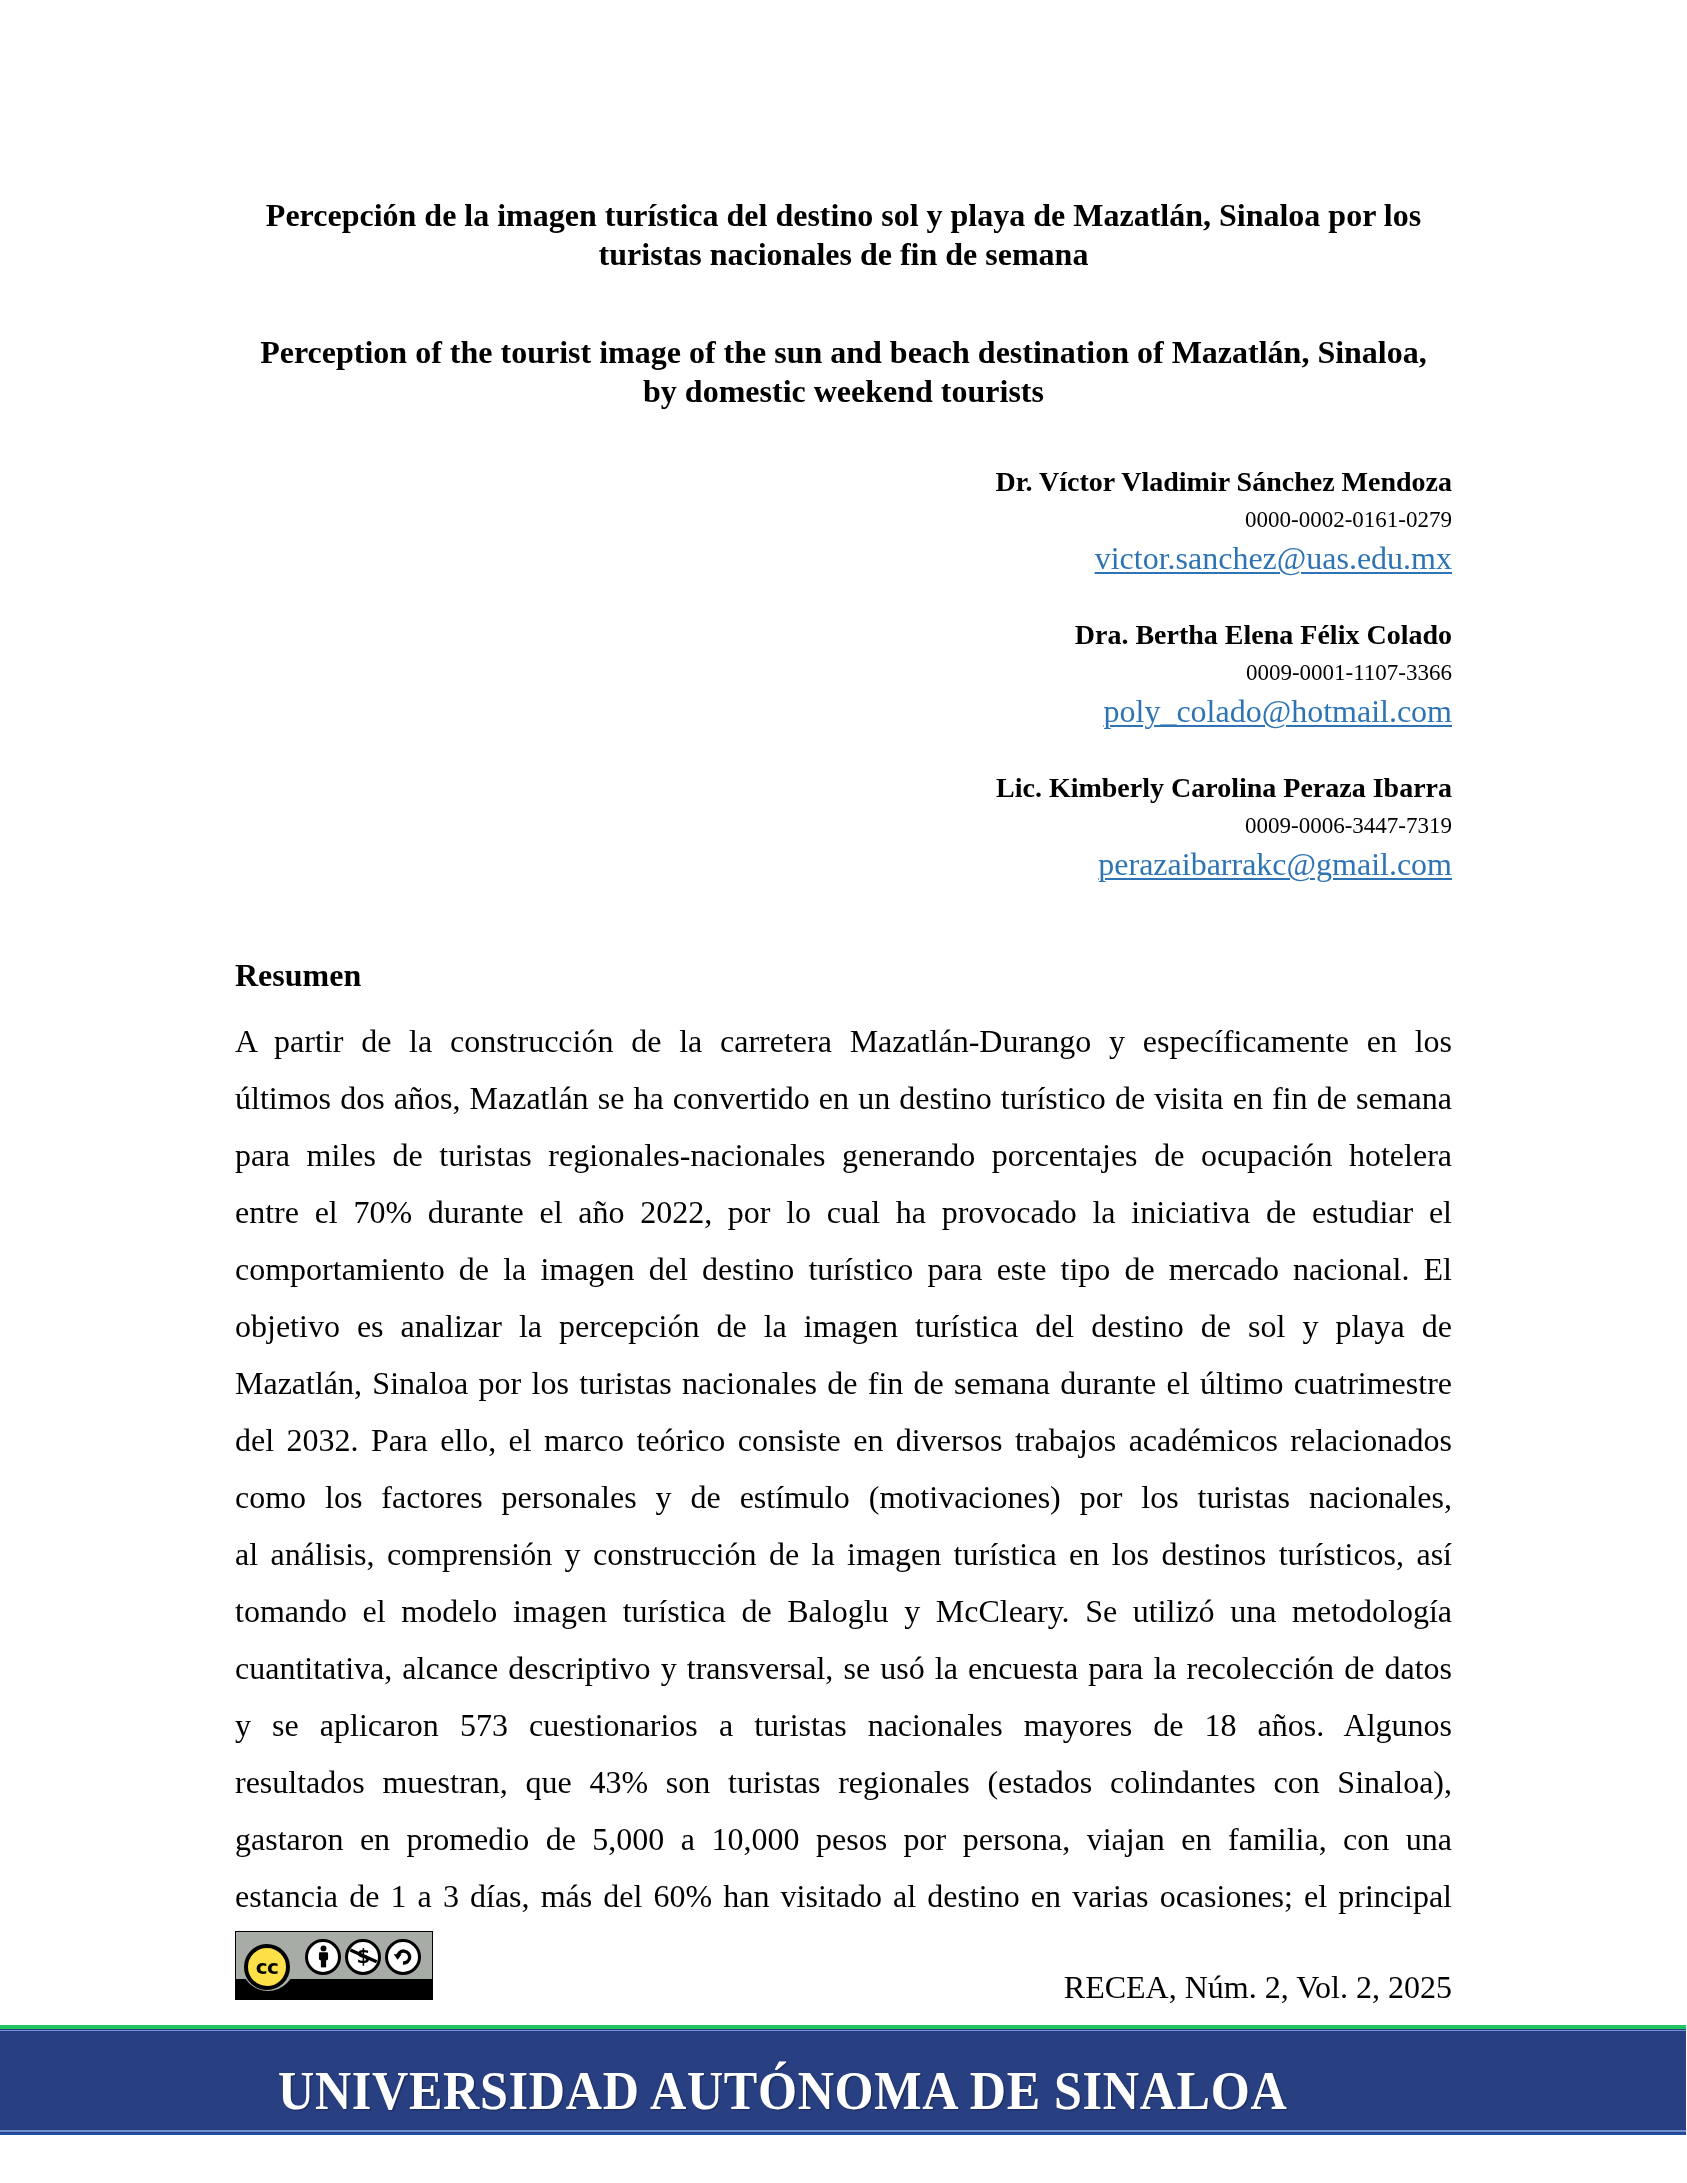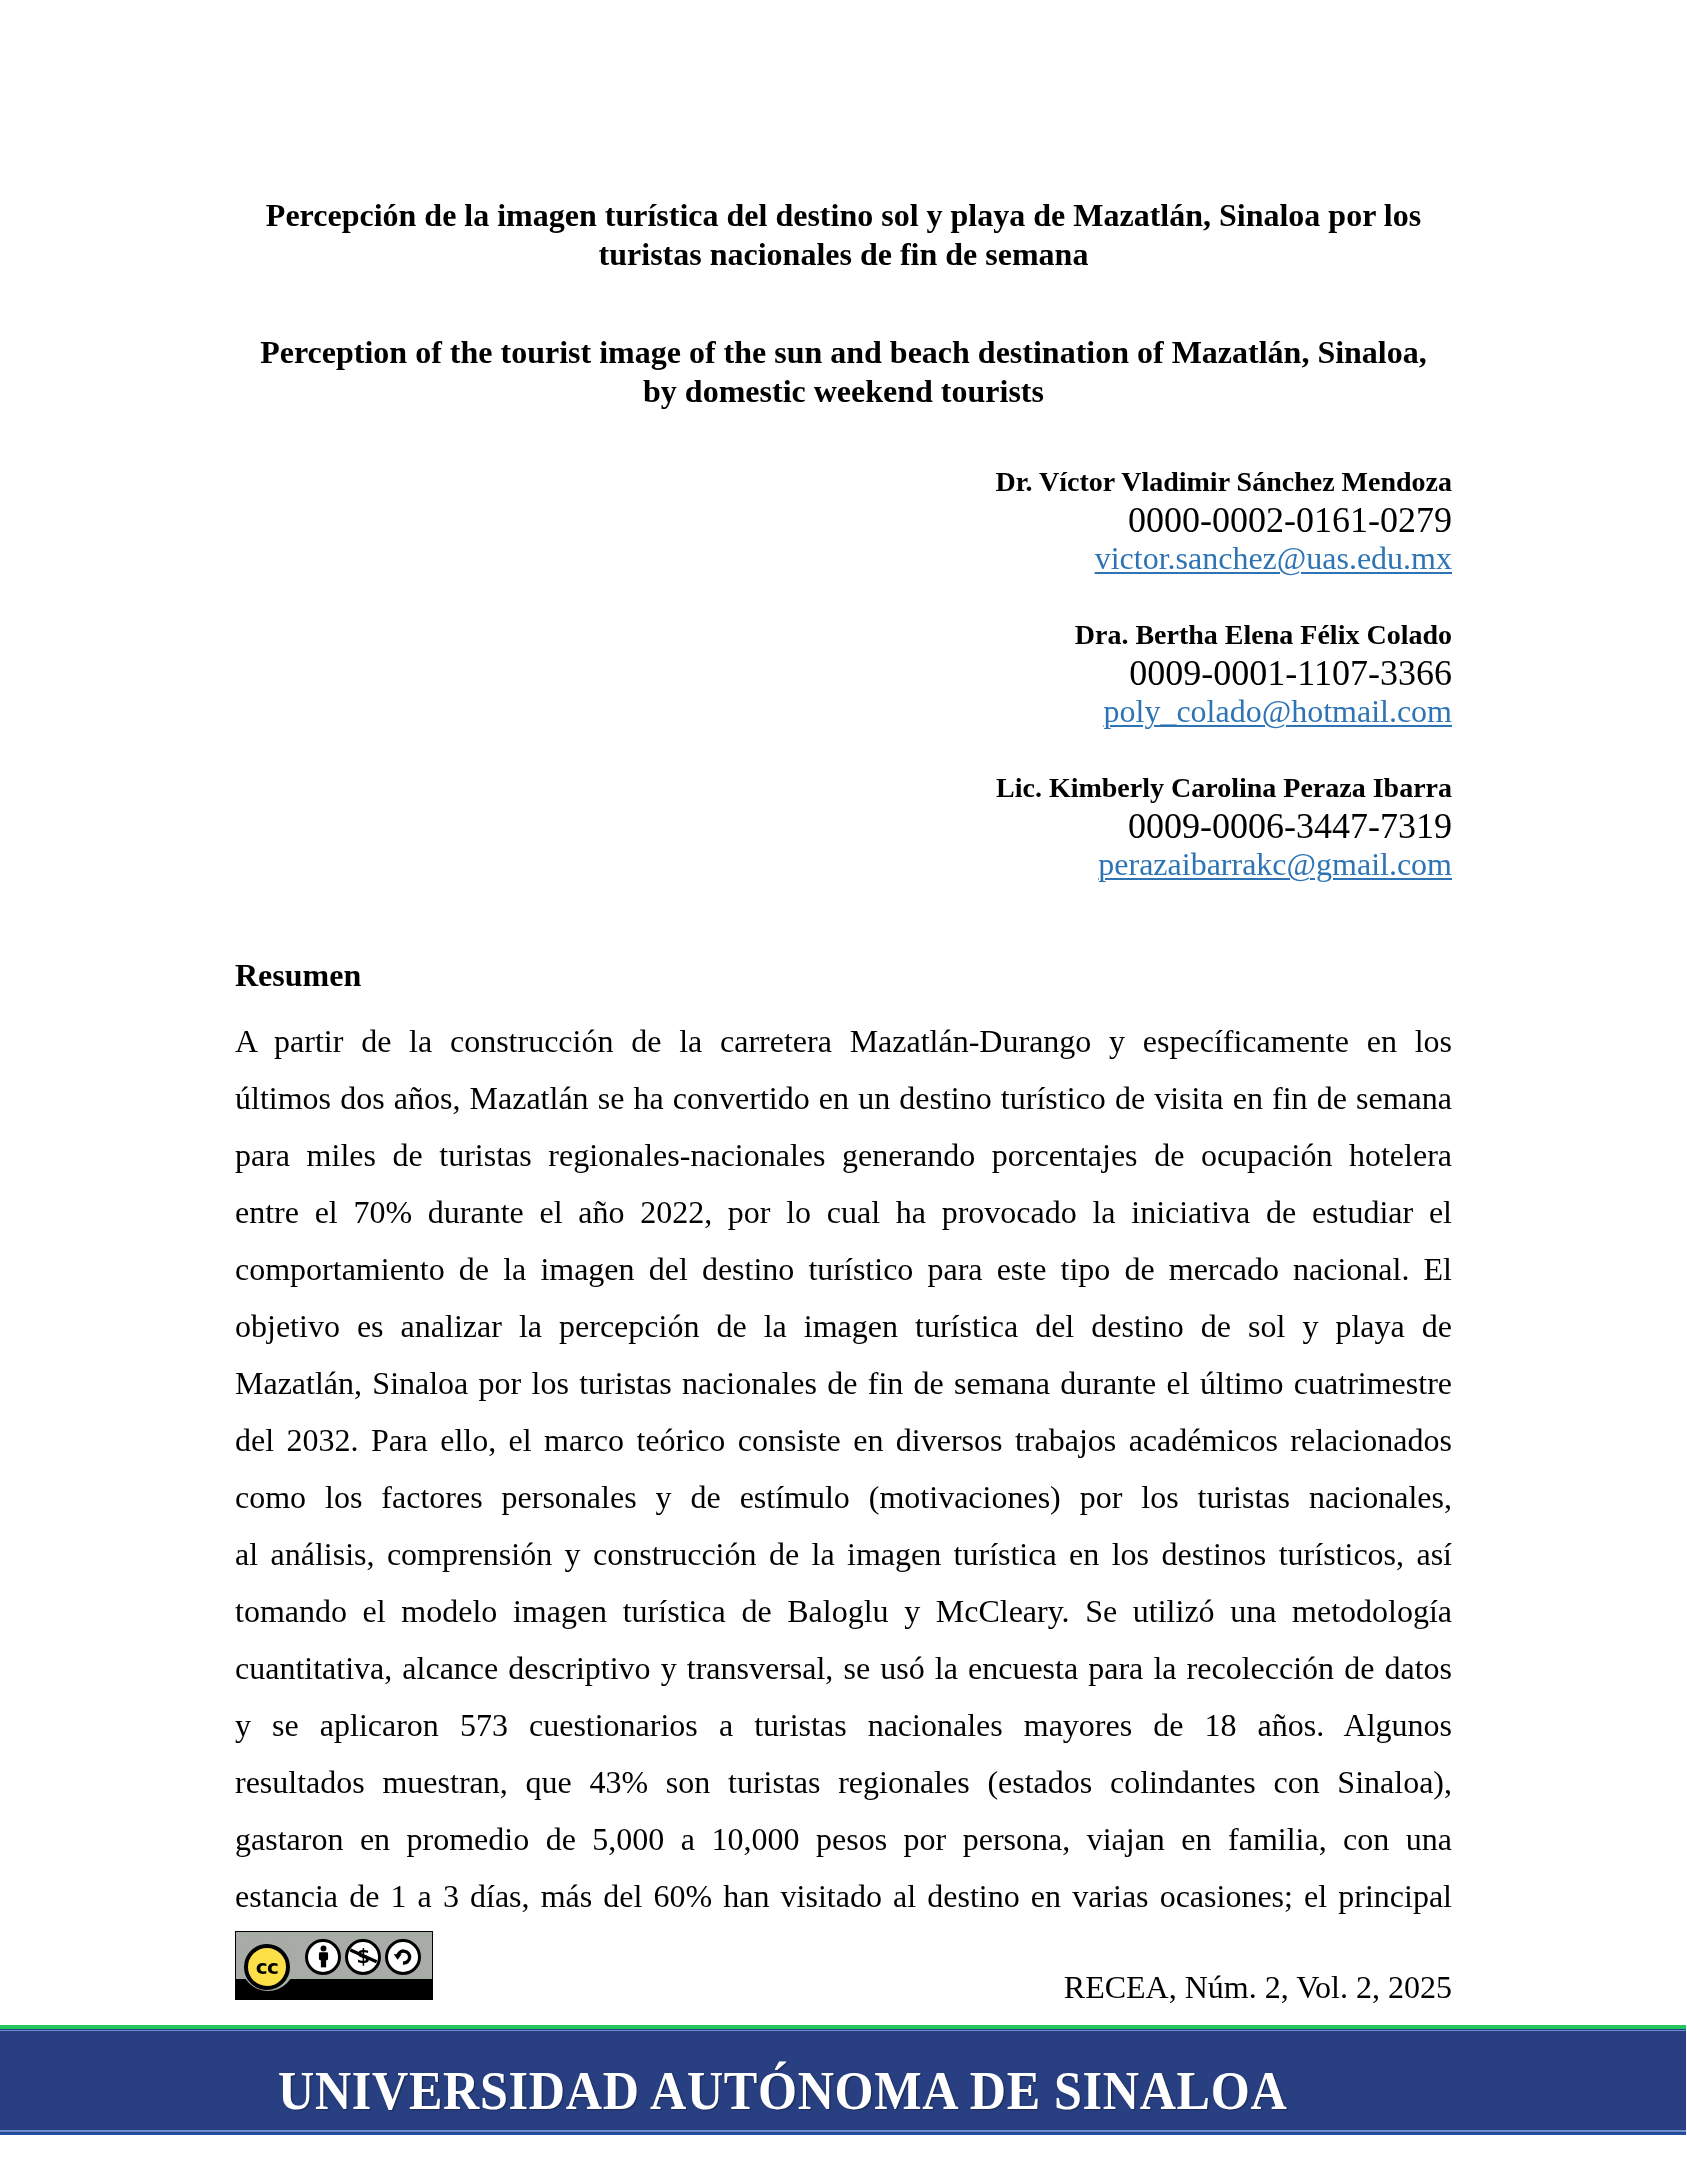--- a/index.html
+++ b/index.html
@@ -8,21 +8,21 @@
 
   .title-block { position: absolute; left: 235px; width: 1217px; text-align: center;
                  font-weight: bold; font-size: 32px; line-height: 39px; }
   .title-es { top: 196px; }
   .title-en { top: 333px; }
 
   .authors { position: absolute; right: 235px; top: 463px; text-align: right; }
   .author { margin-bottom: 39px; }
   .author:last-child { margin-bottom: 0; }
   .author-name { font-weight: bold; font-size: 28px; line-height: 38px; display: block; }
-  .author-orcid { font-size: 36px; line-height: 38px; display: block; text-align: right; }
+  .author-orcid { font-size: 23px; line-height: 38px; display: block; text-align: right; }
   .author-email { font-size: 32px; line-height: 38px; display: inline-block;
                   text-decoration: underline; text-underline-offset: 3.3px;
                   text-decoration-thickness: 2px; cursor: pointer; }
 
   .abstract { position: absolute; left: 235px; width: 1217px; top: 956px; }
   .abstract-heading { font-weight: bold; font-size: 32px; line-height: 38px; margin: 0 0 18.5px 0; }
   .abstract-body { font-size: 32px; line-height: 57px; }
   .abstract-line { display: block; text-align: justify; text-align-last: justify; white-space: nowrap; height: 57px; }
   .abstract-line .fit { display: inline-block; width: 1217px; text-align: justify; text-align-last: justify; white-space: normal; }
 

